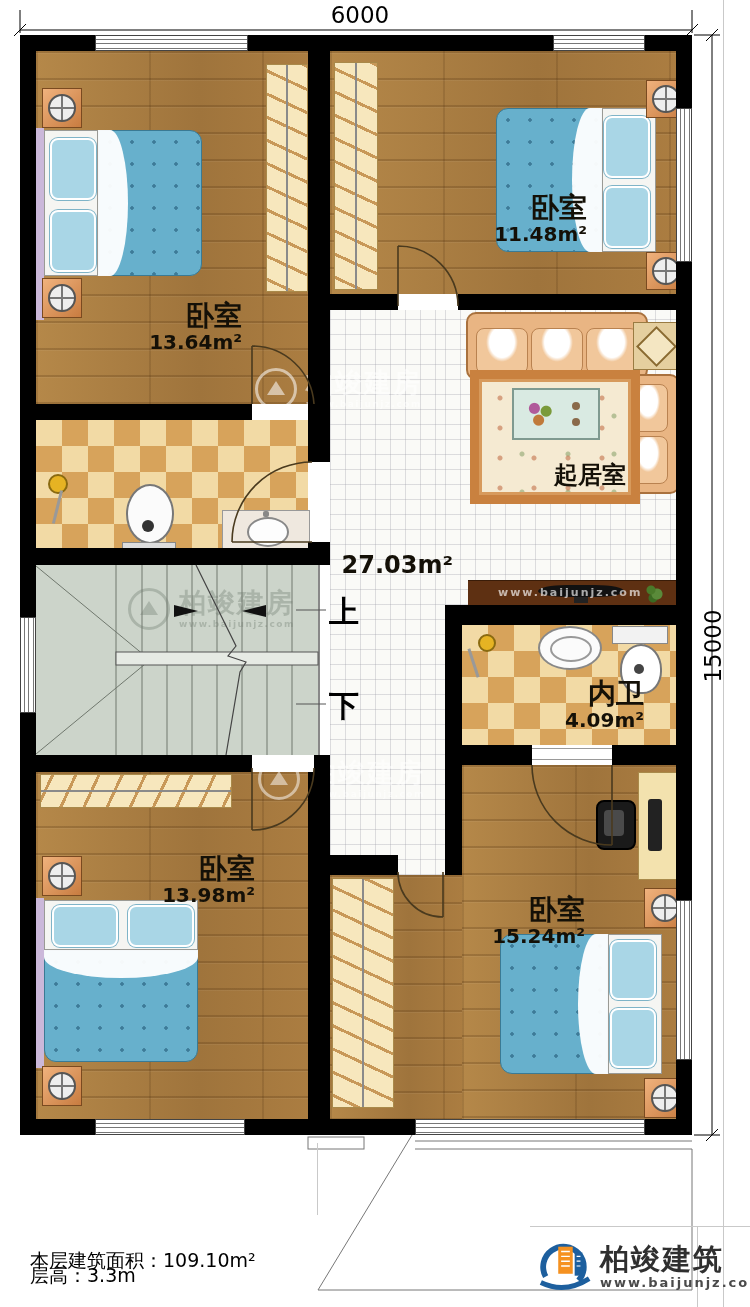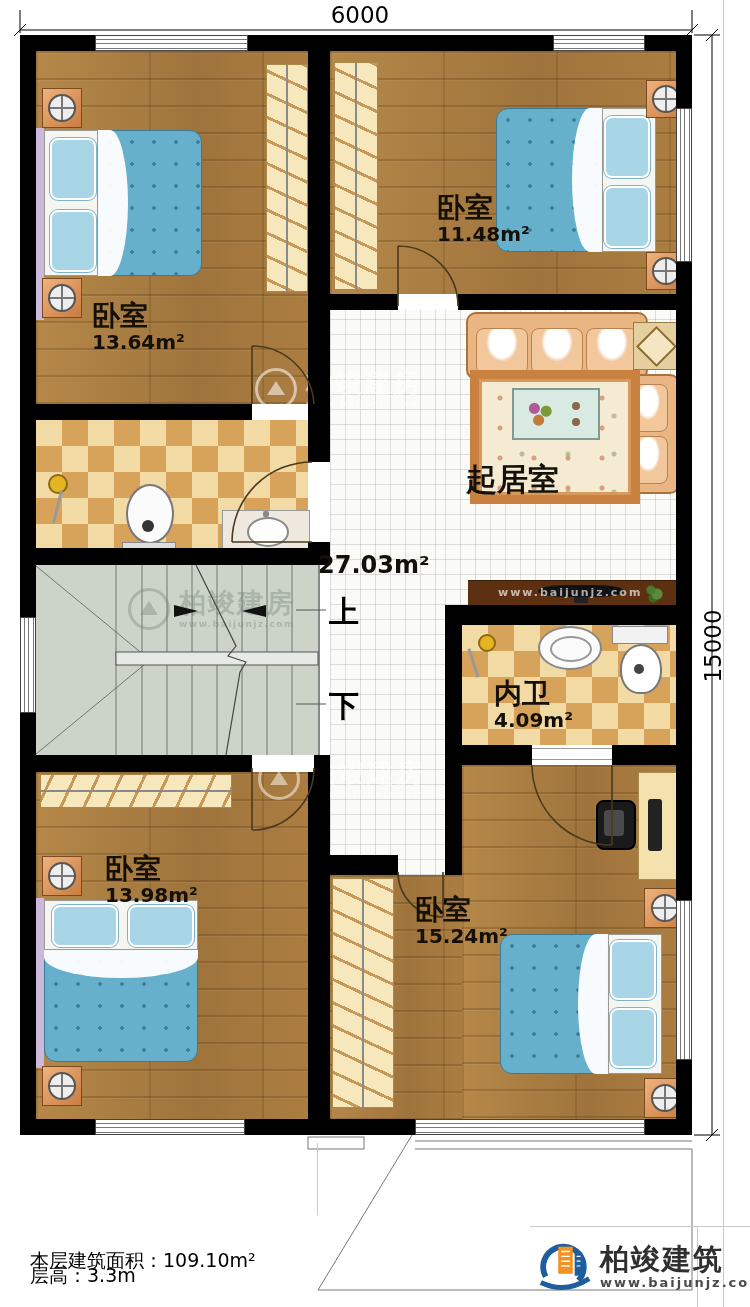--- a/index.html
+++ b/index.html
@@ -32,21 +32,21 @@
   .pillow{position:absolute;background:#a9d6e6;border:2px solid #fff;border-radius:8px;box-shadow:0 0 0 1px #7fb4c8;}
   .fold{position:absolute;background:#fff;opacity:.95;}
   .wardrobe-v{position:absolute;background-color:#f7e7bd;border:1px solid #a9894a;box-sizing:border-box;
     background-image:
       linear-gradient(90deg, transparent 0 calc(50% - 1px), #8a8a8a calc(50% - 1px) calc(50% + 1px), transparent 0),
       repeating-linear-gradient(25deg, transparent 0 9px, #c89858 9px 12px, transparent 12px 21px);}
   .wardrobe-h{position:absolute;background-color:#f7e7bd;border:1px solid #a9894a;box-sizing:border-box;
     background-image:
       linear-gradient(180deg, transparent 0 calc(50% - 1px), #8a8a8a calc(50% - 1px) calc(50% + 1px), transparent 0),
       repeating-linear-gradient(115deg, transparent 0 9px, #c89858 9px 12px, transparent 12px 21px);}
-  .roomlbl{position:absolute;text-align:left;color:#141007;line-height:1.12;}
+  .roomlbl{position:absolute;text-align:right;color:#141007;line-height:1.12;}
   .rname{font-size:28px;font-weight:700;}
   .rarea{font-size:20px;font-weight:700;}
   .dimtxt{position:absolute;font-size:23px;color:#000;text-align:center;}
   .updown{position:absolute;font-size:30px;font-weight:700;color:#000;text-align:center;}
   .wm{position:absolute;display:flex;align-items:center;gap:9px;font-weight:700;pointer-events:none;}
   .wm-circle{width:42px;height:42px;border:3px solid currentColor;border-radius:50%;position:relative;flex:none;box-sizing:border-box;}
   .wm-circle::before{content:"";position:absolute;left:9px;top:10px;border-left:9px solid transparent;border-right:9px solid transparent;border-bottom:14px solid currentColor;}
   .wm-text{font-size:27px;letter-spacing:2px;display:block;line-height:1;}
   .wm-site{display:block;font-size:9px;letter-spacing:1.5px;margin-top:3px;}
   .tv-site{position:absolute;font-size:11px;font-weight:700;letter-spacing:2px;color:rgba(255,255,255,.65);}
@@ -292,21 +292,21 @@
 
   <div class="roomlbl" style="left:92px;top:300px;width:150px">
     <div class="rname">卧室</div>
     <div class="rarea">13.64m²</div>
   </div>
   <div class="roomlbl" style="left:437px;top:192px;width:150px">
     <div class="rname">卧室</div>
     <div class="rarea">11.48m²</div>
   </div>
   <div class="roomlbl" style="left:466px;top:462px;width:160px">
-    <div class="rname" style="font-size:31px">起居室</div>
+    <div class="rname" style="font-size:24px">起居室</div>
   </div>
   <div class="roomlbl" style="left:318px;top:552px;width:135px">
     <div style="font-size:24px;font-weight:700">27.03m²</div>
   </div>
   <div class="roomlbl" style="left:494px;top:678px;width:150px">
     <div class="rname">内卫</div>
     <div class="rarea">4.09m²</div>
   </div>
   <div class="roomlbl" style="left:105px;top:853px;width:150px">
     <div class="rname">卧室</div>

